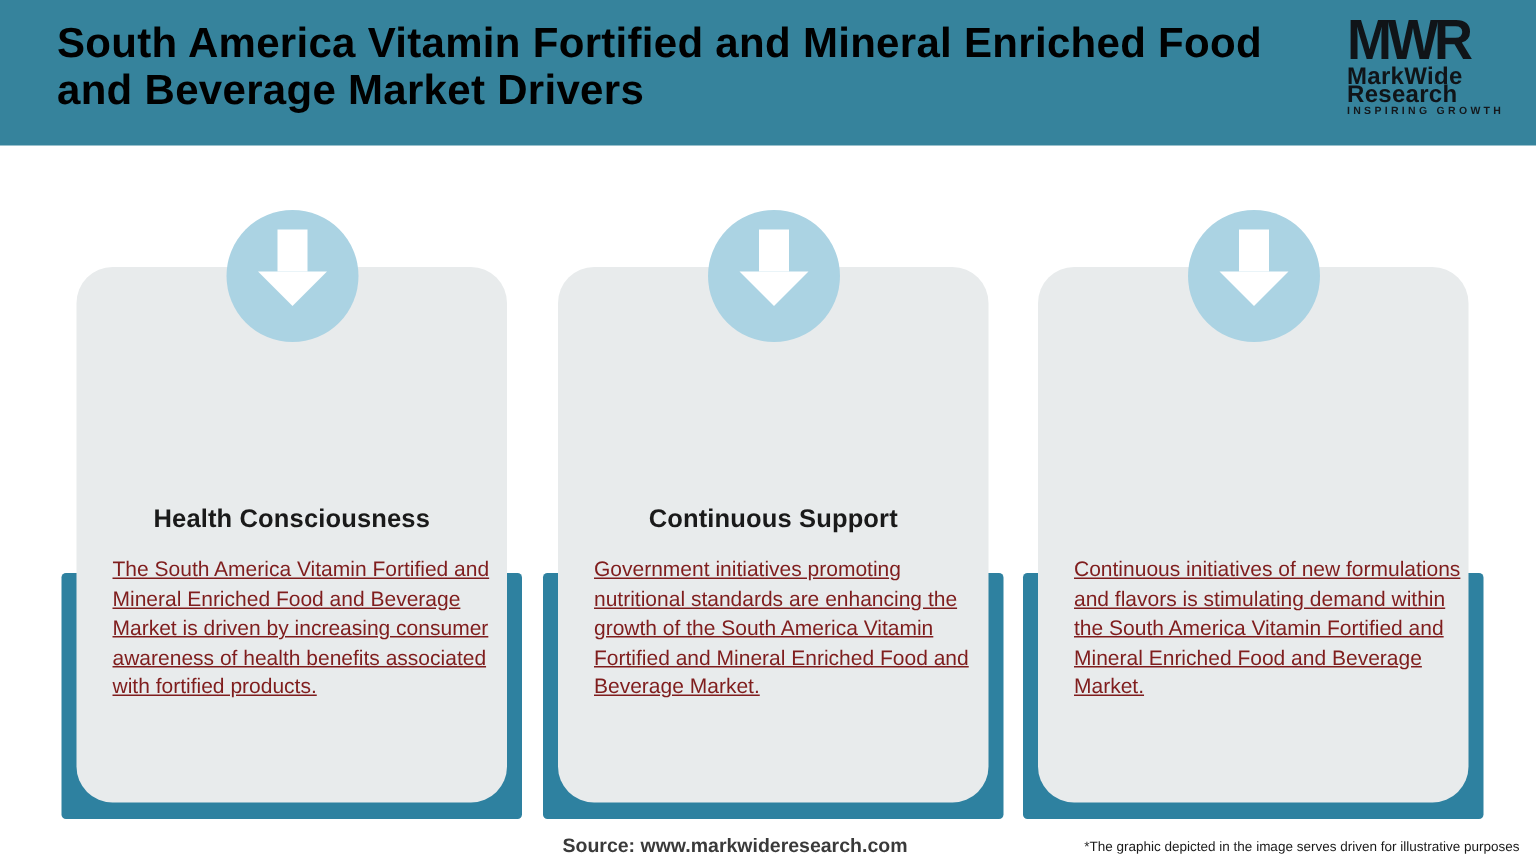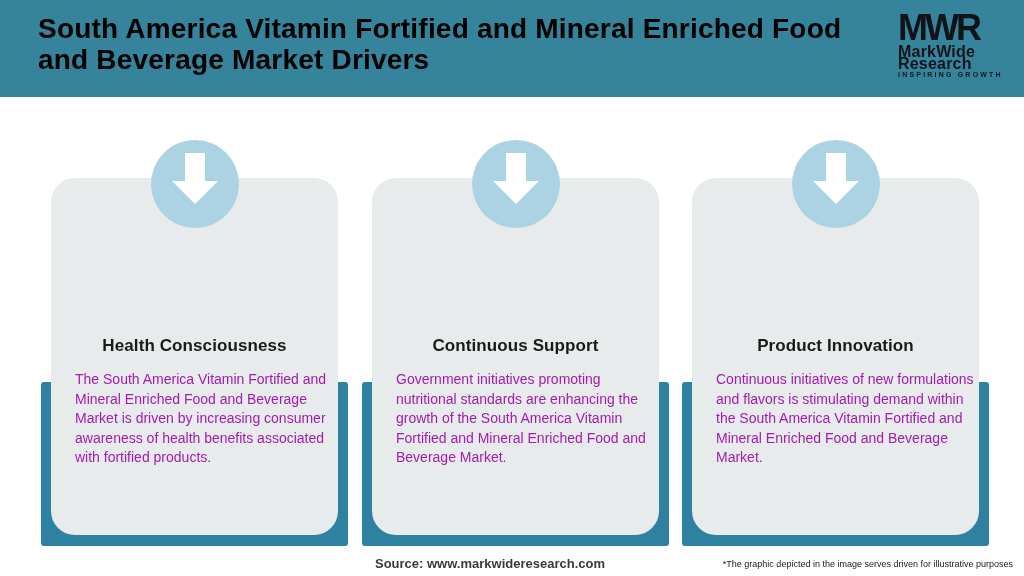--- a/index.html
+++ b/index.html
@@ -117,21 +117,22 @@
     color: #1a1a1a;
     letter-spacing: 0.1px;
     margin-top: 48px;
   }
   .card-desc {
     position: absolute;
     left: 24px; top: 192px;
     width: 268px;
     font-size: 14px;
     line-height: 19.5px;
-    color: #a21caf;
+    color: #7f1d1d;
+    text-decoration: underline;
   }
 
   
   .footer-source {
     position: absolute;
     left: -22px; top: 556px;
     width: 1024px;
     text-align: center;
     font-size: 13px;
     font-weight: bold;
@@ -176,21 +177,20 @@
   </div>
   <div class="icon-circle">
     <div class="arrow-shaft"></div>
     <div class="arrow-head"></div>
   </div>
 </div>
 
 <div class="card-zone zone-3">
   <div class="teal-u"></div>
   <div class="card">
-    <div class="card-title">Product Innovation</div>
     <div class="card-desc">Continuous initiatives of new formulations and flavors is stimulating demand within the South America Vitamin Fortified and Mineral Enriched Food and Beverage Market.</div>
   </div>
   <div class="icon-circle">
     <div class="arrow-shaft"></div>
     <div class="arrow-head"></div>
   </div>
 </div>
 
 <div class="footer-source">Source: www.markwideresearch.com</div>
 <div class="footer-disclaimer">*The graphic depicted in the image serves driven for illustrative purposes</div>

